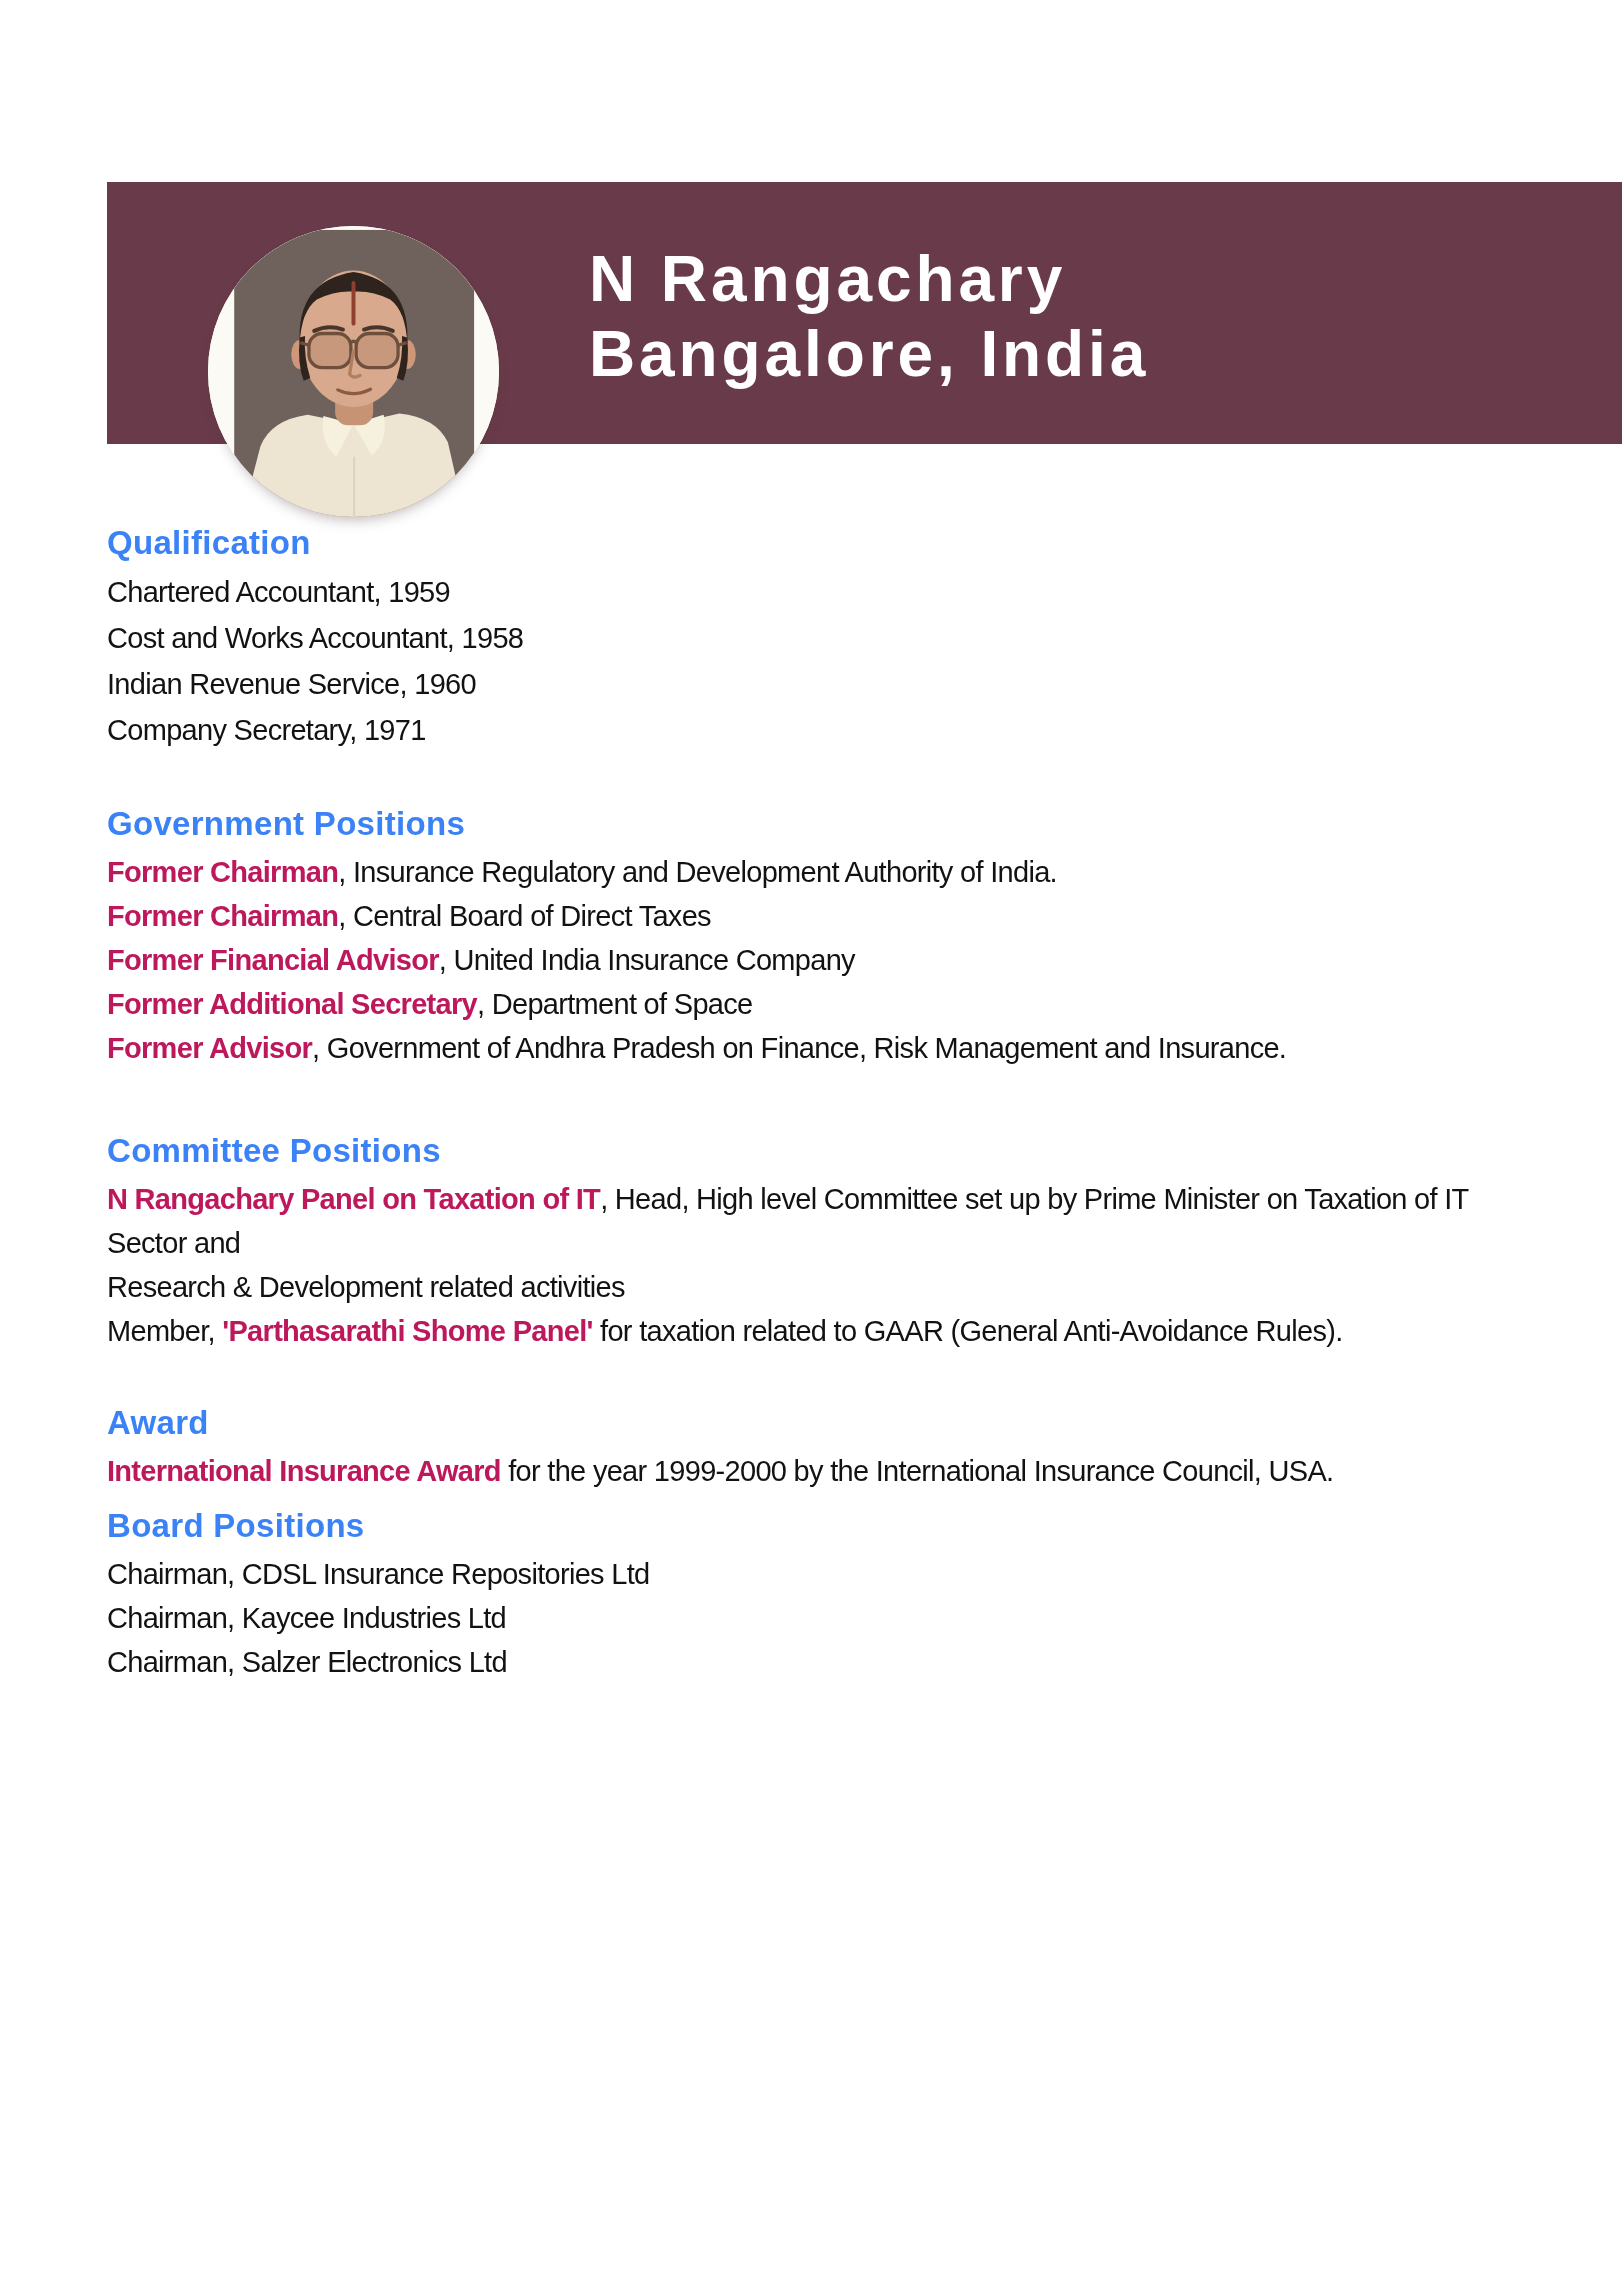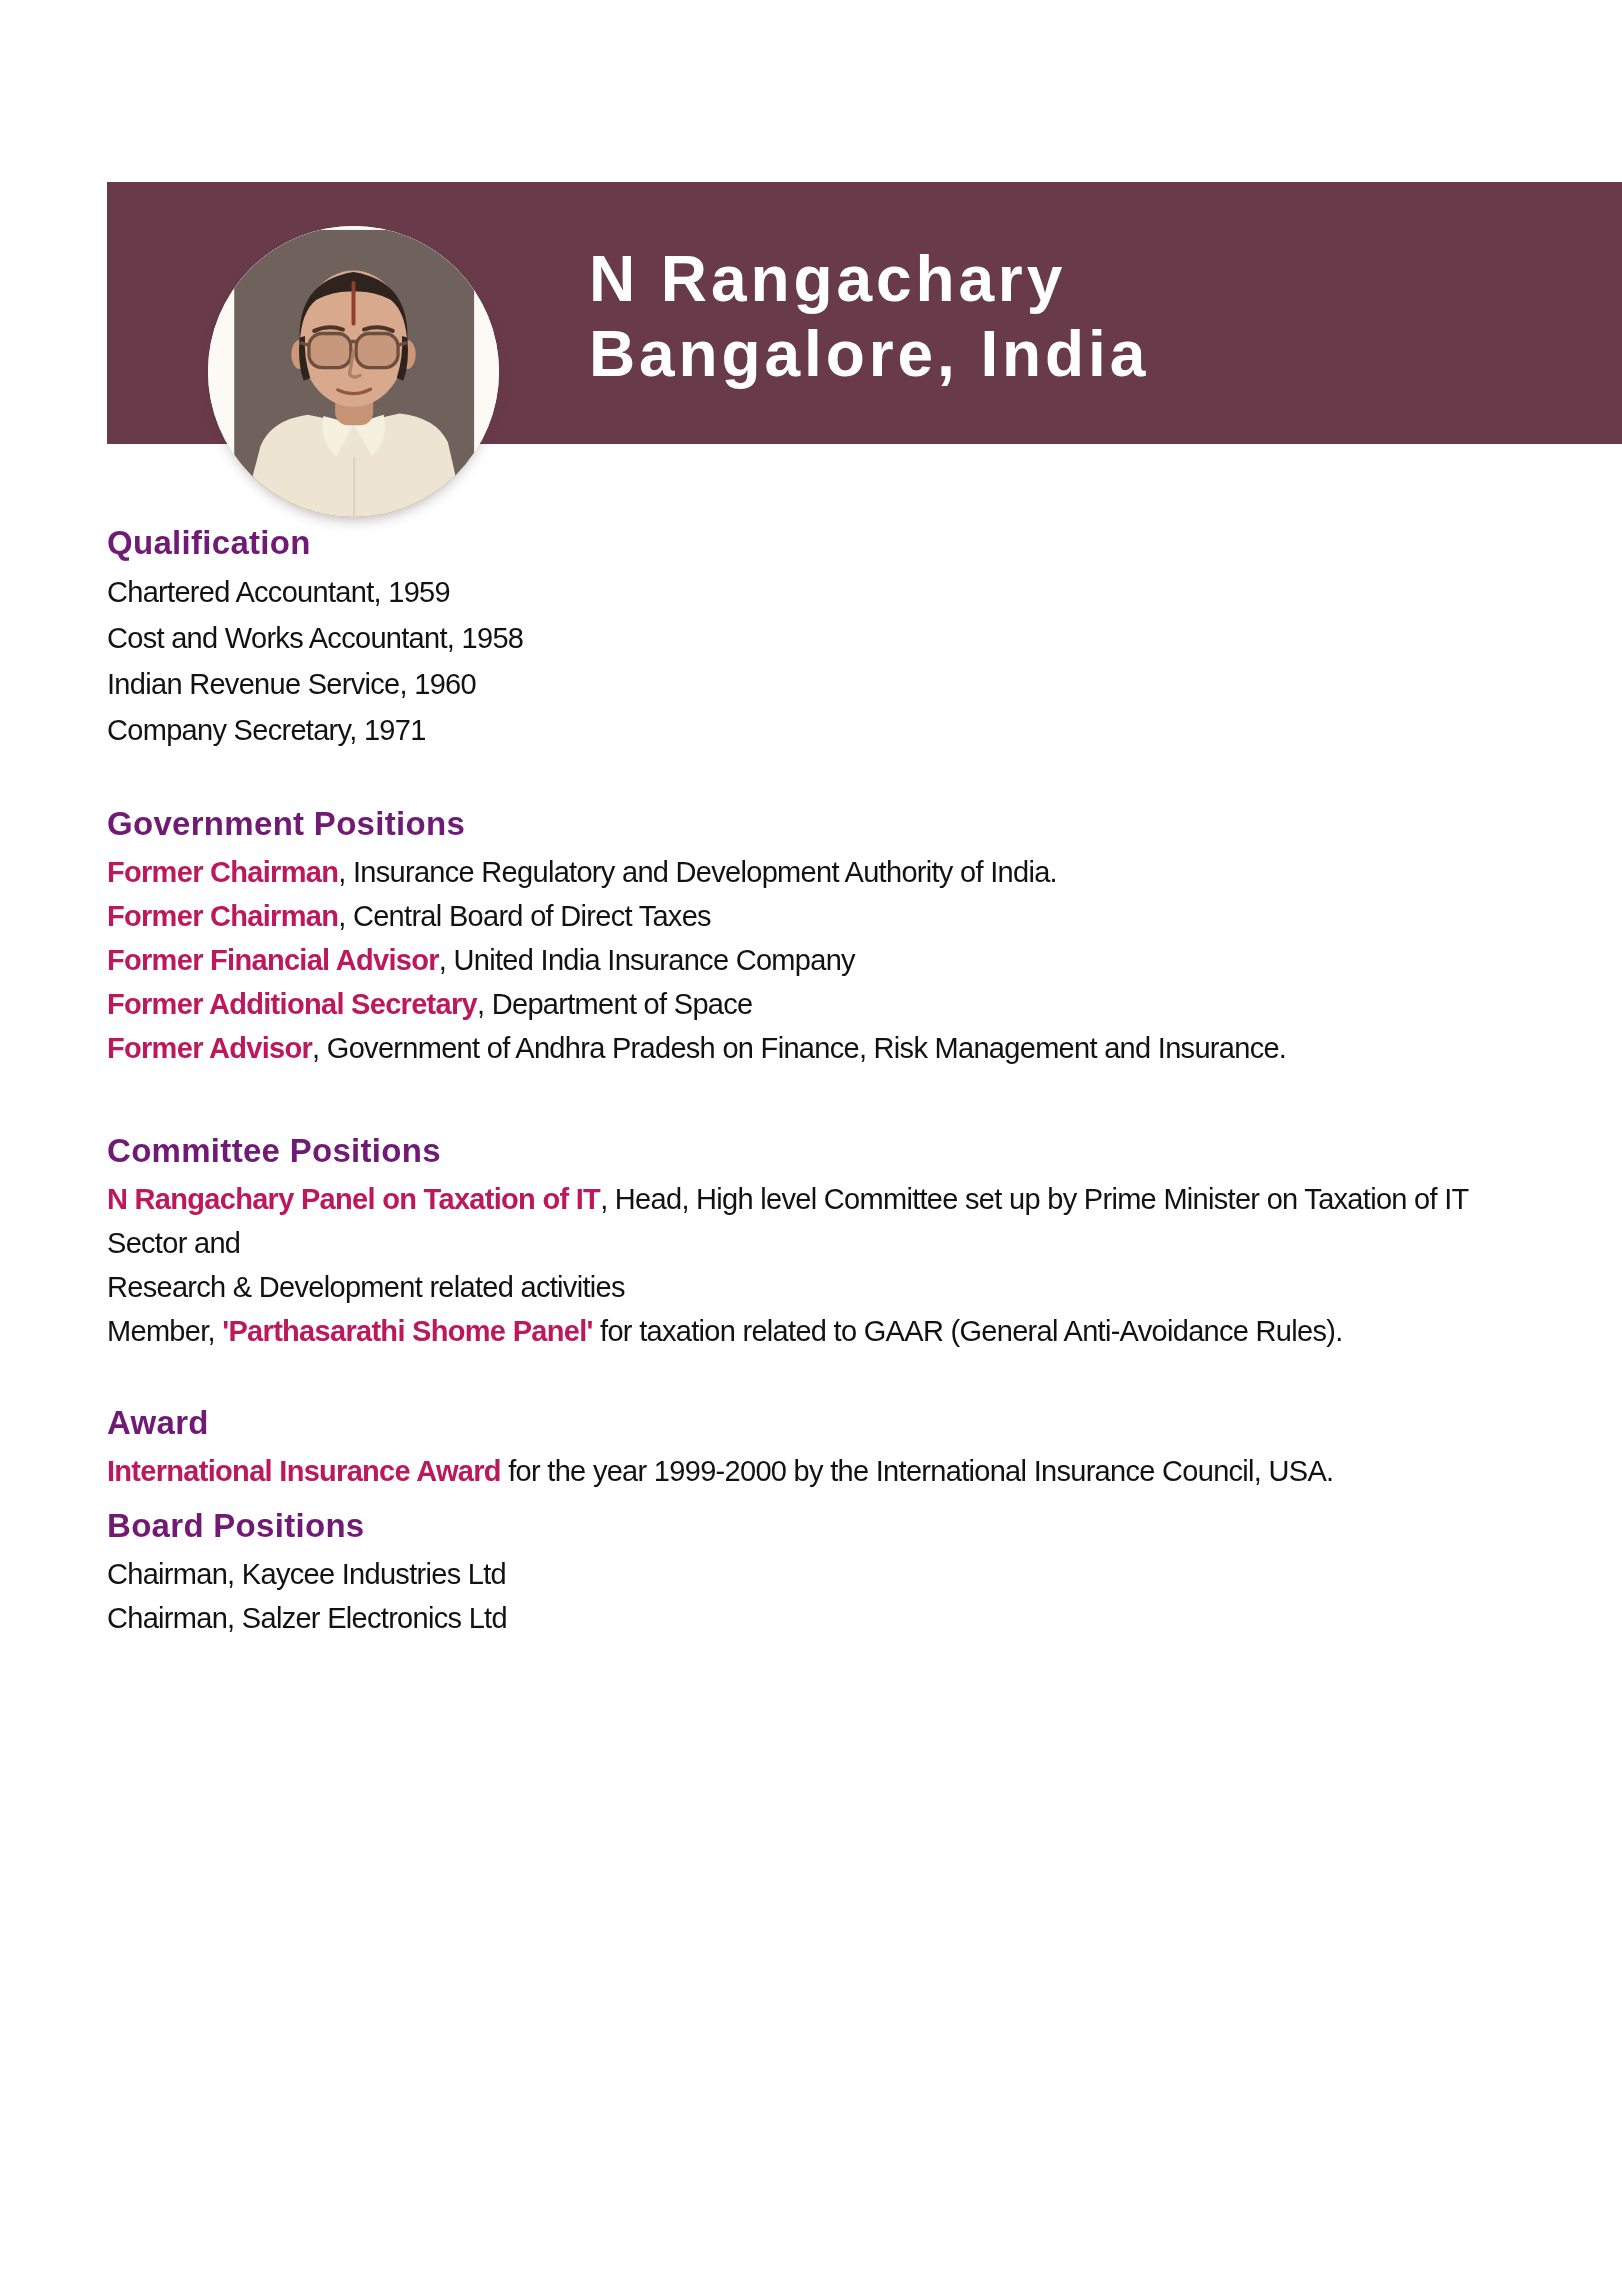--- a/index.html
+++ b/index.html
@@ -46,21 +46,21 @@
   .avatar svg { display: block; }
 
   
   .content { position: absolute; left: 107px; width: 1392px; top: 0; }
   .section { position: absolute; left: 0; width: 1392px; }
   .section-heading {
     margin: 0 0 6.5px 0;
     font-size: 33px;
     line-height: 39px;
     font-weight: 700;
-    color: #701a75;
+    color: #3b82f6;
     letter-spacing: 0.3px;
   }
   .section-items { color: #121212; }
   .item {
     margin: 0;
     font-size: 29px;
     line-height: 44px;
     letter-spacing: -0.7px;
     white-space: pre-line;
     color: #121212;
@@ -149,20 +149,21 @@
   <section class="section section-award">
     <h2 class="section-heading">Award</h2>
     <div class="section-items">
           <p class="item"><b>International Insurance Award</b><span> for the year 1999-2000 by the International Insurance Council, USA.</span></p>
         </div>
   </section>
 
   <section class="section section-board-positions">
     <h2 class="section-heading">Board Positions</h2>
     <div class="section-items">
+          <p class="item"><span>Chairman, CDSL Insurance Repositories Ltd</span></p>
           <p class="item"><span>Chairman, Kaycee Industries Ltd</span></p>
           <p class="item"><span>Chairman, Salzer Electronics Ltd</span></p>
         </div>
   </section>
 </main>
 
 </div>
 
 
 </body></html>

